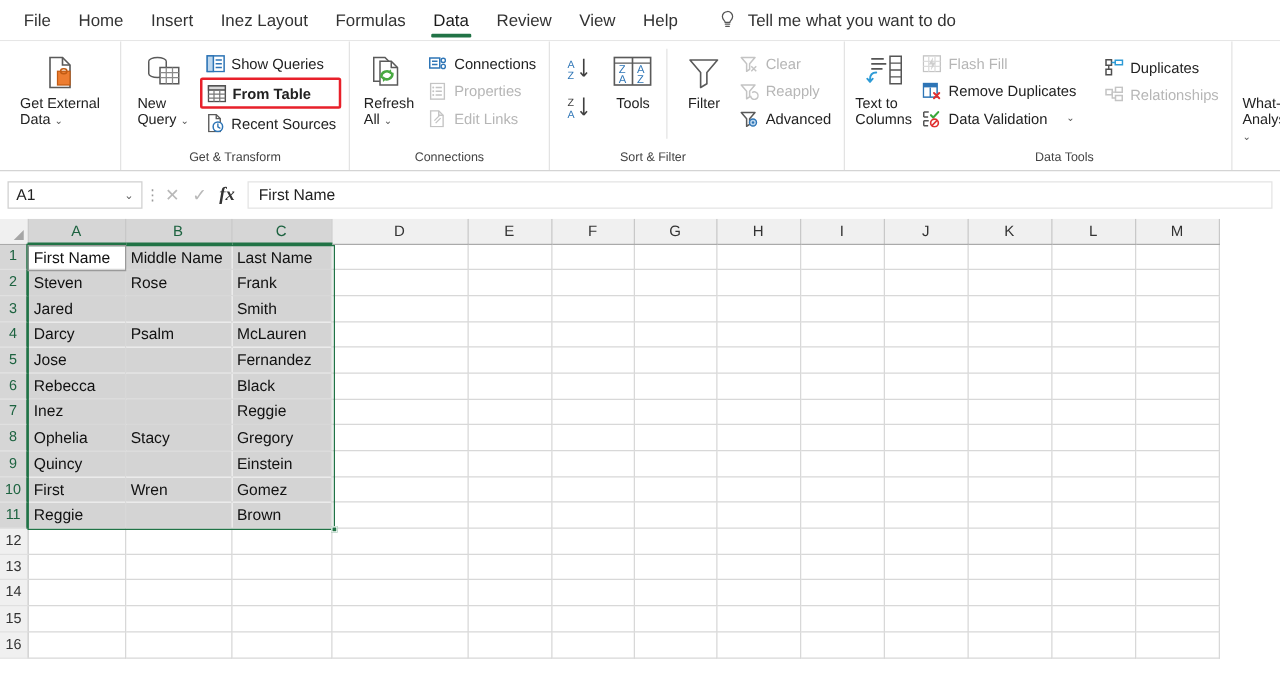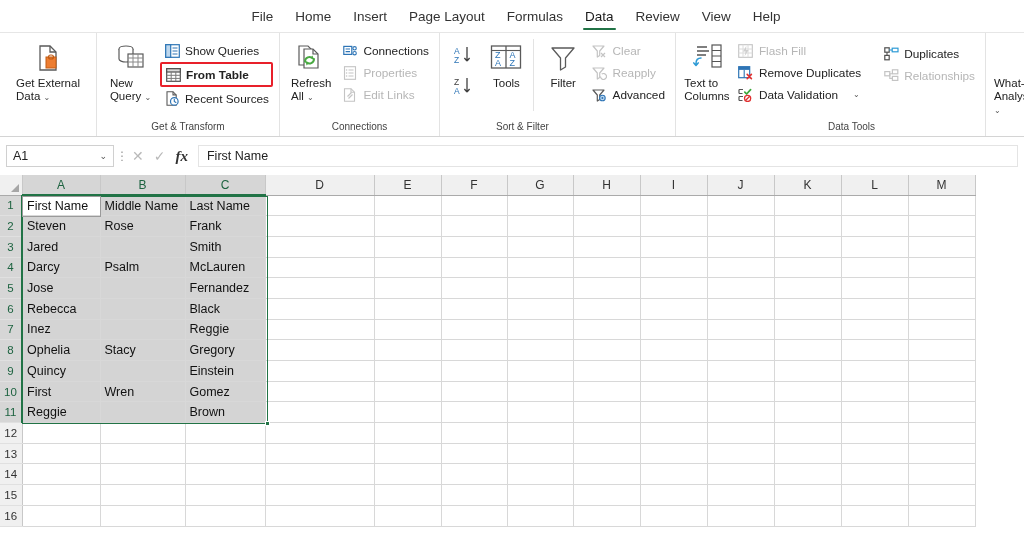--- a/index.html
+++ b/index.html
@@ -15,21 +15,20 @@
 
   
   .tabbar {
     position: relative;
     height: 33px;
     background: #ffffff;
     display: flex;
     align-items: center;
     padding-left: 8px;
     border-bottom: 1px solid #e6e6e6;
-    flex-direction: column;
   }
   .tab {
     font-size: 13.5px;
     color: #333333;
     padding: 0 11px;
     height: 33px;
     line-height: 33px;
     position: relative;
     white-space: nowrap;
     cursor: pointer;
@@ -240,21 +239,21 @@
 </head>
 <body>
 
 <div id="app">
 
   <div class="tabbar">
     <div id="tabs-host" style="display:flex;align-items:center;">
         <div class="tab">File</div>
         <div class="tab">Home</div>
         <div class="tab">Insert</div>
-        <div class="tab">Page Layout</div>
+        <div class="tab">Inez Layout</div>
         <div class="tab">Formulas</div>
         <div class="tab active">Data</div>
         <div class="tab">Review</div>
         <div class="tab">View</div>
         <div class="tab">Help</div>
       </div>
     <div class="tellme">
       <span class="bulb">
         <svg width="14" height="16" viewBox="0 0 14 16">
           <path d="M7 1.2c-2.3 0-4.1 1.8-4.1 4 0 1.5.8 2.5 1.5 3.3.4.5.7.8.7 1.3h3.8c0-.5.3-.8.7-1.3.7-.8 1.5-1.8 1.5-3.3 0-2.2-1.8-4-4.1-4z" fill="none" stroke="#555" stroke-width="1"></path>

